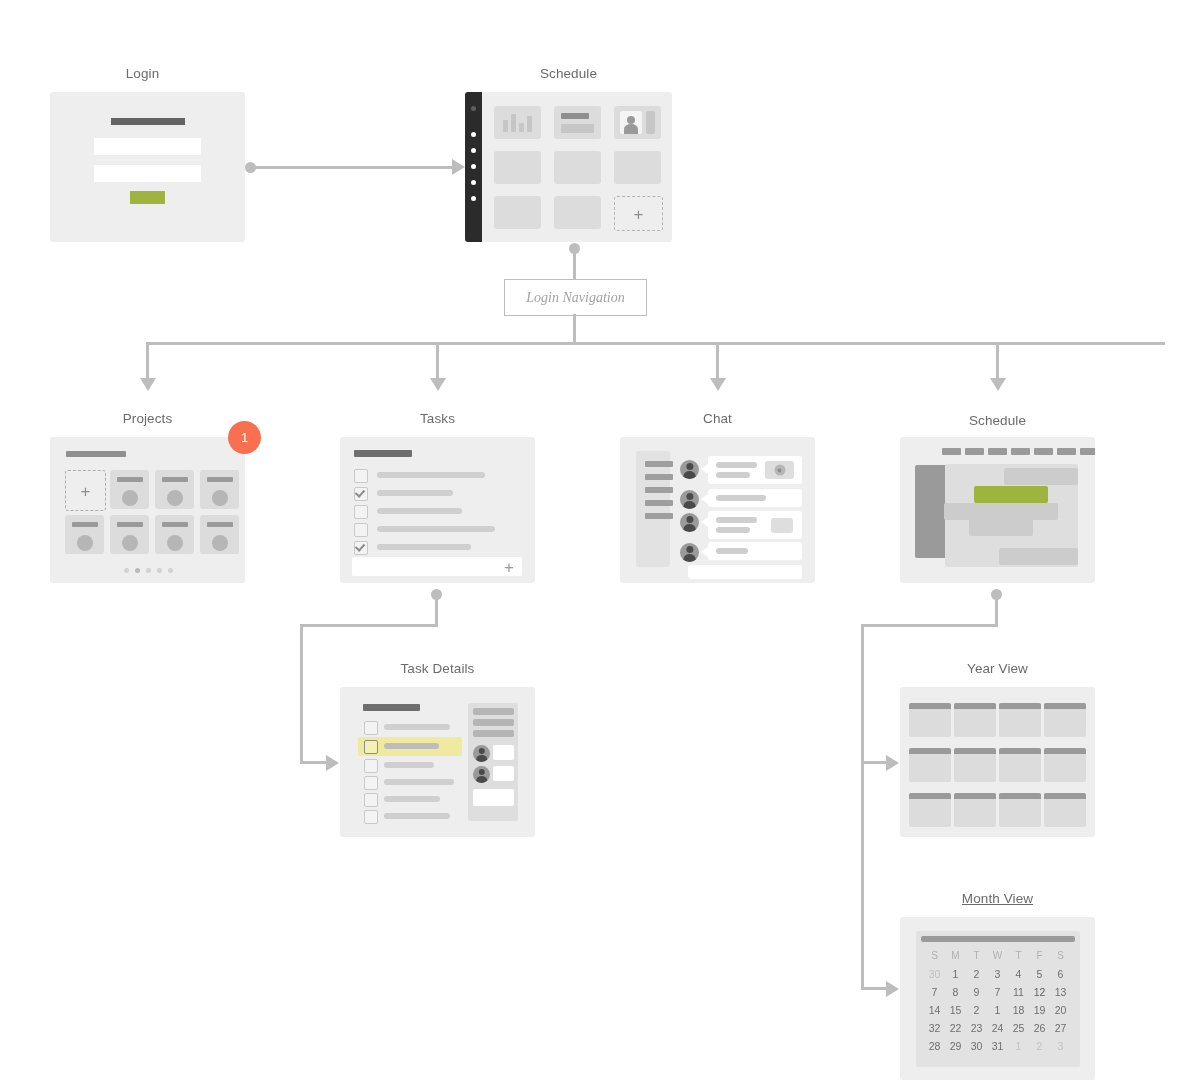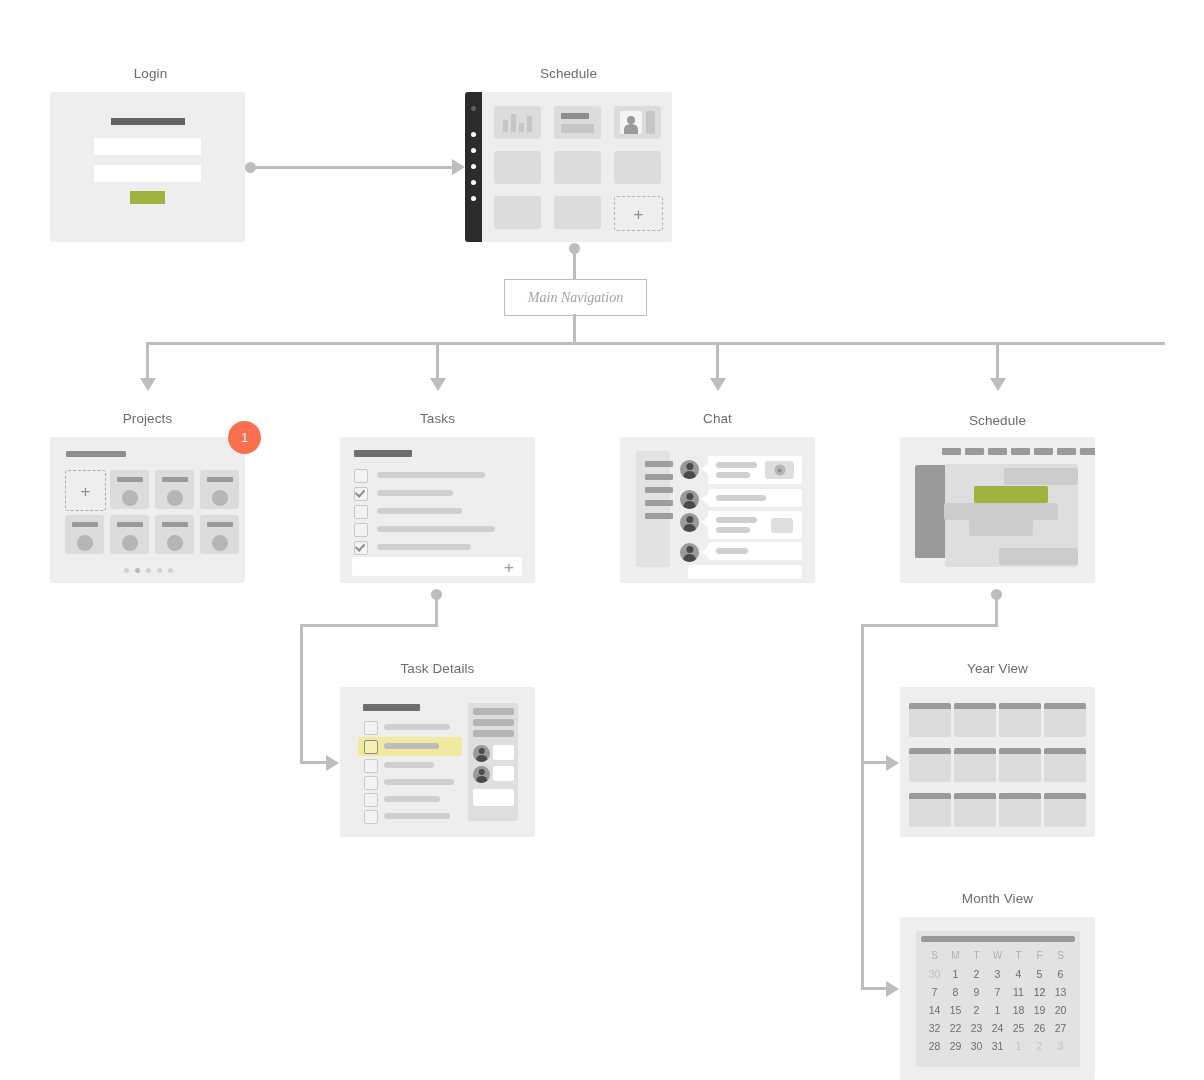--- a/index.html
+++ b/index.html
@@ -110,21 +110,21 @@
   .cal-grid div.sel{position:relative;color:#5f5f5f;}
   .cal-grid div.sel::before{content:"";position:absolute;left:50%;top:50%;
         transform:translate(-50%,-50%);width:17px;height:17px;border-radius:50%;
         background:#cfcfcf;z-index:-1;}
 </style>
 </head>
 <body>
 
 <div class="stage">
 
-  <div class="screen-title" style="left:53px;top:66px;width:195px;">Login</div>
+  <div class="screen-title" style="left:45px;top:66px;width:195px;">Login</div>
   <div class="screen" style="left:50px;top:92px;width:195px;height:150px;">
     <div class="bar lg-title" style="left:61px;top:26px;width:74px;height:7px;"></div>
     <div class="bar lg-field" style="left:44px;top:46px;width:107px;height:17px;"></div>
     <div class="bar lg-field" style="left:44px;top:73px;width:107px;height:17px;"></div>
     <div class="bar lg-btn" style="left:80px;top:99px;width:35px;height:13px;"></div>
   </div>
 
   <div class="dot" style="left:245px;top:162px;"></div>
   <div class="hline" style="left:250px;top:166px;width:206px;"></div>
   <div class="arrow-r" style="left:452px;top:159px;"></div>
@@ -166,21 +166,21 @@
     <div class="card" style="left:89px;top:104px;width:47px;height:33px;"></div>
     <div class="card plus" style="left:149px;top:104px;width:47px;height:33px;">
       <span class="plus-glyph">+</span>
     </div>
   </div>
 
   <div class="dot" style="left:569px;top:243px;"></div>
   <div class="vline" style="left:573px;top:248px;height:31px;"></div>
 
   <div class="navbox" style="left:504px;top:279px;width:141px;height:35px;">
-    <span>Main Navigation</span>
+    <span>Login Navigation</span>
   </div>
 
   <div class="vline" style="left:573px;top:314px;height:29px;"></div>
   <div class="hline" style="left:147px;top:342px;width:1018px;"></div>
 
   <div class="vline" style="left:146px;top:342px;height:38px;"></div>
   <div class="arrow-d" style="left:140px;top:378px;"></div>
   <div class="vline" style="left:436px;top:342px;height:38px;"></div>
   <div class="arrow-d" style="left:430px;top:378px;"></div>
   <div class="vline" style="left:716px;top:342px;height:38px;"></div>
@@ -413,21 +413,21 @@
         <div class="ytop"></div>
       </div>
     <div class="ycard" style="left:99px;top:106px;width:42px;height:34px;">
         <div class="ytop"></div>
       </div>
     <div class="ycard" style="left:144px;top:106px;width:42px;height:34px;">
         <div class="ytop"></div>
       </div>
   </div>
 
-  <div class="screen-title" style="left:900px;top:891px;width:195px;">Month View</div>
+  <div class="screen-title" style="left:900px;top:891px;width:195px;text-decoration:underline;">Month View</div>
   <div class="screen" style="left:900px;top:917px;width:195px;height:163px;">
     <div class="cal" style="left:16px;top:14px;width:164px;height:136px;">
       <div class="cal-top" style="left:5px;top:5px;width:154px;"></div>
       <div class="cal-grid" style="left:8px;top:16px;">
           <div class="dow">S</div>
           <div class="dow">M</div>
           <div class="dow">T</div>
           <div class="dow">W</div>
           <div class="dow">T</div>
           <div class="dow">F</div>

